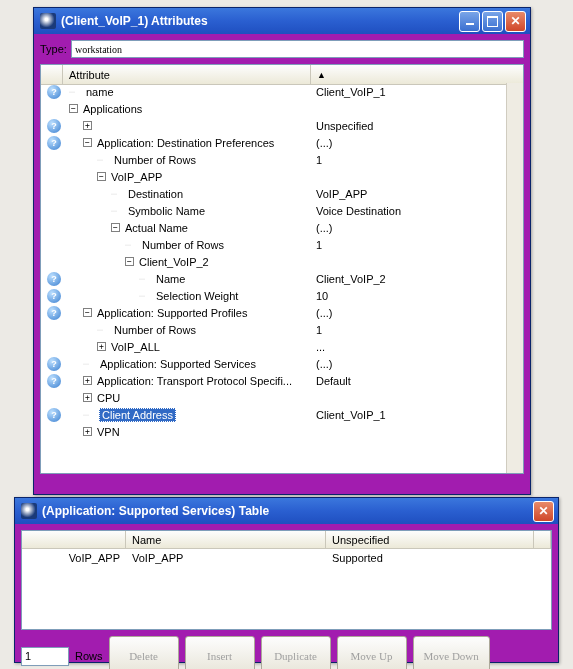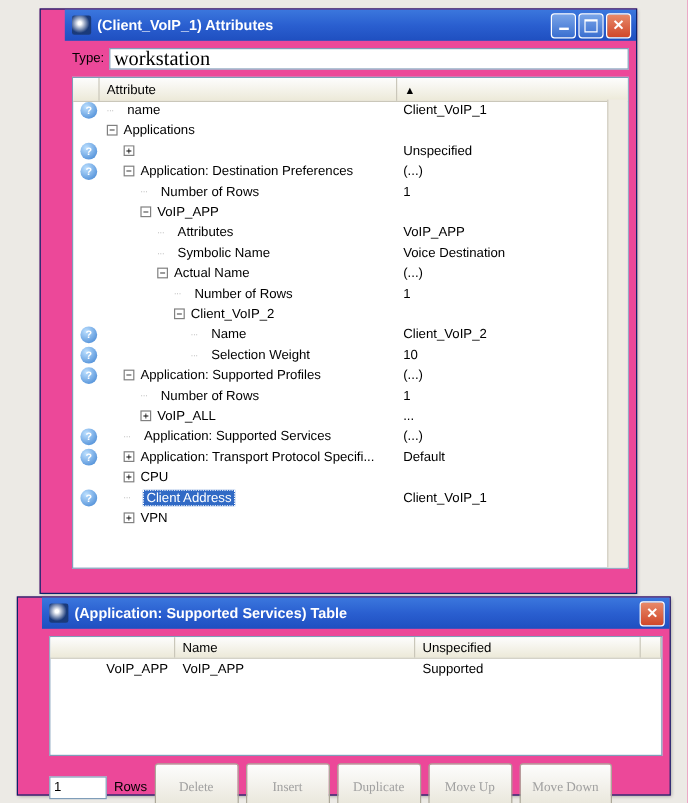--- a/index.html
+++ b/index.html
@@ -7,24 +7,23 @@
     margin: 0;
     background: #eceae5;
     font-family: Tahoma, sans-serif;
     font-size: 11px;
     width: 573px;
     height: 669px;
     overflow: hidden;
   }
   .window {
     position: absolute;
-    background: #ec4899;
+    background: #a21caf;
     border: 1px solid #0a246a;
     box-shadow: 1px 1px 3px rgba(0,0,0,0.3);
-    padding-left: 20px;
   }
   .titlebar {
     background: linear-gradient(to bottom, #3b77dd 0%, #2a5fd0 50%, #1f4fc0 100%);
     height: 26px;
     display: flex;
     align-items: center;
     padding: 0 4px 0 6px;
     color: white;
     font-weight: bold;
   }
@@ -50,21 +49,21 @@
   .win-btn.close { background: linear-gradient(to bottom,#e88a6a,#d0472a); color:#fff; font-weight:bold; font-size:12px; }
   .win-btn.min::after { content:""; width:8px; height:2px; background:#fff; margin-top:6px;}
   .win-btn.max::after { content:""; width:9px; height:8px; border:1px solid #fff; border-top-width:2px;}
   .win-btn.close::after { content:"✕"; line-height:1; }
 
   .client-body { padding: 6px; }
   .type-row { display:flex; align-items:center; margin-bottom:6px; }
   .type-row label { margin-right:4px; }
   .type-input {
     flex:1; border:1px solid #7f9db9; height:18px; padding:1px 3px;
-    font-family: Tahoma; font-size:17px; background:#fff;
+    font-family: Tahoma; font-size:10px; background:#fff;
   }
 
   .grid {
     border:1px solid #7f9db9;
     background:#fff;
     height: 410px;
     position:relative;
   }
   .grid-header {
     display:flex; height:20px;
@@ -246,21 +245,21 @@
               <span class="tree-toggle">−</span>
               <span class="attrlabel">VoIP_APP</span>
             </div>
             <div class="valcell"></div>
           </div>
           <div class="row">
             <div class="lead"></div>
             <div class="attrcell">
               <span class="indent" style="width: 46px;"></span>
               <span style="display: inline-block; width: 13px; color: rgb(176, 176, 176); font-size: 6px; letter-spacing: -2px; margin-right: 3px;">⋯</span>
-              <span class="attrlabel">Attributes</span>
+              <span class="attrlabel">Destination</span>
             </div>
             <div class="valcell">VoIP_APP</div>
           </div>
           <div class="row">
             <div class="lead"></div>
             <div class="attrcell">
               <span class="indent" style="width: 46px;"></span>
               <span style="display: inline-block; width: 13px; color: rgb(176, 176, 176); font-size: 6px; letter-spacing: -2px; margin-right: 3px;">⋯</span>
               <span class="attrlabel">Symbolic Name</span>
             </div>

